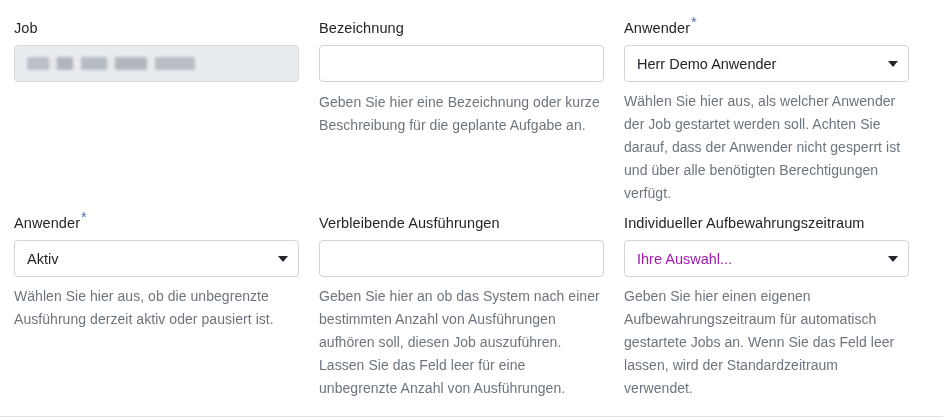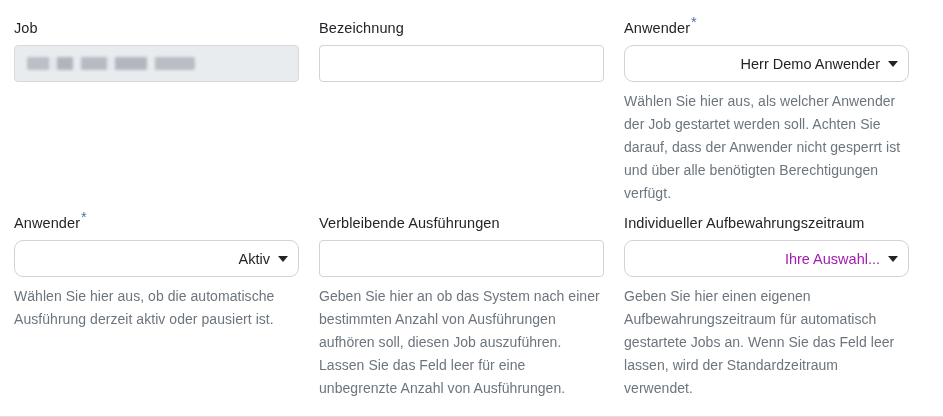--- a/index.html
+++ b/index.html
@@ -58,23 +58,22 @@
     padding: 0 12px;
     font-size: 14.5px;
     color: #212529;
   }
   .field.readonly {
     background: #e9ecef;
     border-color: #d6dade;
     color: #6c757d;
   }
   .field.select {
-    justify-content: flex-end;
+    justify-content: space-between;
     padding-right: 10px;
-    border-radius: 9px;
   }
   .field.select.placeholder .sel-val {
     color: #a21caf;
   }
   .blurred {
     display: inline-block;
     width: 168px;
     height: 13px;
     border-radius: 2px;
     background: repeating-linear-gradient(
@@ -131,20 +130,21 @@
     <div class="col col-job">
       <label class="label">Job</label>
       <div class="field readonly">
         <span class="blurred"></span>
       </div>
     </div>
 
     <div class="col col-bez">
       <label class="label">Bezeichnung</label>
       <input class="field" type="text" value="" style="">
+      <p class="help">Geben Sie hier eine Bezeichnung oder kurze Beschreibung für die geplante Aufgabe an.</p>
     </div>
 
     <div class="col col-anw">
       <label class="label">
         <span>Anwender</span><span class="req">*</span>
       </label>
       <div class="field select">
         <span class="sel-val">Herr Demo Anwender</span>
         <span class="caret"></span>
       </div>
@@ -156,21 +156,21 @@
   <div class="row row2">
 
     <div class="col col-akt">
       <label class="label">
         <span>Anwender</span><span class="req">*</span>
       </label>
       <div class="field select">
         <span class="sel-val">Aktiv</span>
         <span class="caret"></span>
       </div>
-      <p class="help">Wählen Sie hier aus, ob die automatische Ausführung derzeit aktiv oder pausiert ist.</p>
+      <p class="help">Wählen Sie hier aus, ob die unbegrenzte Ausführung derzeit aktiv oder pausiert ist.</p>
     </div>
 
     <div class="col col-verb">
       <label class="label">Verbleibende Ausführungen</label>
       <input class="field" type="text" value="" style="">
       <p class="help">Geben Sie hier an ob das System nach einer bestimmten Anzahl von Ausführungen aufhören soll, diesen Job auszuführen. Lassen Sie das Feld leer für eine unbegrenzte Anzahl von Ausführungen.</p>
     </div>
 
     <div class="col col-aufb">
       <label class="label">Individueller Aufbewahrungszeitraum</label>

